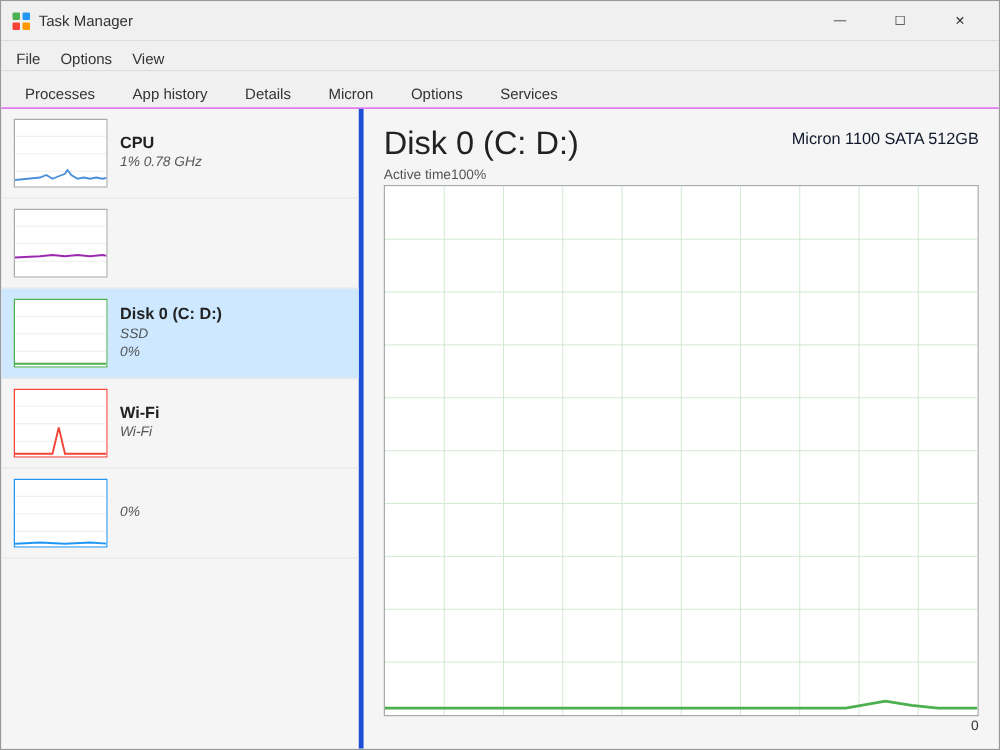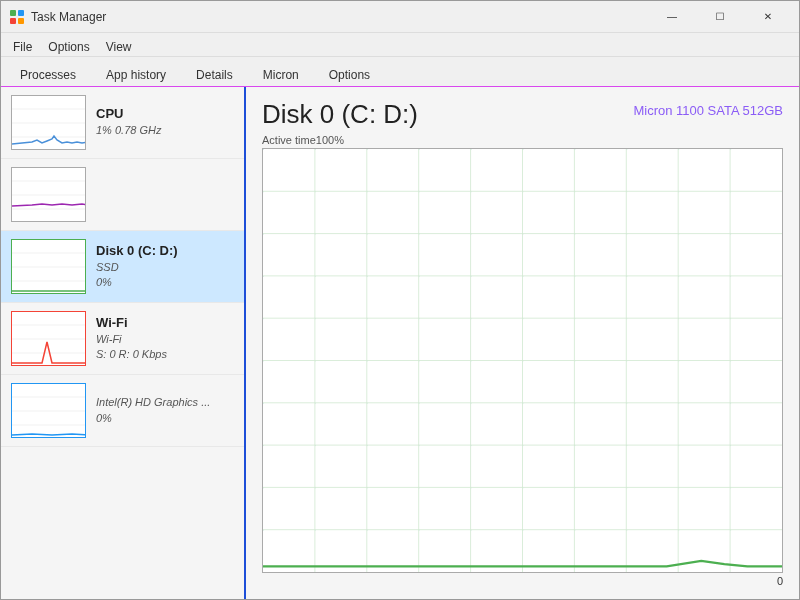--- a/index.html
+++ b/index.html
@@ -96,23 +96,23 @@
       border-bottom: 1px solid #f0f0f0;
       font-weight: 600;
       color: #000;
     }
     .content-area {
       display: flex;
       flex: 1;
       overflow: hidden;
     }
     .sidebar {
-      width: 245px;
+      width: 290px;
       background: #f5f5f5;
-      border-right: 2px solid #1d4ed8;
+      border-right: 4px solid #1d4ed8;
       overflow-y: auto;
       flex-shrink: 0;
     }
     .sidebar-item {
       display: flex;
       align-items: center;
       padding: 8px 10px;
       cursor: pointer;
       border-bottom: 1px solid #e8e8e8;
     }
@@ -144,21 +144,21 @@
       flex-direction: column;
       background: #f5f5f5;
     }
     .main-header {
       display: flex;
       justify-content: space-between;
       align-items: flex-start;
       margin-bottom: 4px;
     }
     .disk-title { font-size: 26px; font-weight: 300; color: #222; }
-    .disk-model { font-size: 13px; color: #8b5cf6; text-align: right; margin-top: 4px; }
+    .disk-model { font-size: 13px; color: #0f172a; text-align: right; margin-top: 4px; }
     .chart-label-row {
       display: flex;
       font-size: 11px;
       color: #555;
       margin-bottom: 2px;
     }
     .chart-area {
       flex: 1;
       border: 1px solid #aaa;
       background: white;
@@ -206,20 +206,21 @@
     <span class="menu-item">Options</span>
     <span class="menu-item">View</span>
   </div>
 
   <div class="tabs-bar">
     <div class="tab">Processes</div>
     <div class="tab">App history</div>
     <div class="tab">Details</div>
     <div class="tab">Micron</div>
     <div class="tab">Options</div>
+    <div class="tab">Services</div>
   </div>
 
   <div class="content-area">
 
     <div class="sidebar">
 
       <div class="sidebar-item">
         <div class="sidebar-thumb">
           <svg width="75" height="55" viewBox="0 0 75 55">
             <rect width="75" height="55" fill="white"></rect>
@@ -277,37 +278,35 @@
             <line x1="0" y1="13" x2="75" y2="13" stroke="#e0e0e0" stroke-width="0.5"></line>
             <line x1="0" y1="27" x2="75" y2="27" stroke="#e0e0e0" stroke-width="0.5"></line>
             <line x1="0" y1="41" x2="75" y2="41" stroke="#e0e0e0" stroke-width="0.5"></line>
 
             <polyline points="0,51 30,51 35,30 40,51 70,51 75,51" fill="none" stroke="#f44336" stroke-width="1.5"></polyline>
           </svg>
         </div>
         <div class="sidebar-info">
           <div class="sidebar-title">Wi-Fi</div>
           <div class="sidebar-sub">Wi-Fi</div>
-          <div class="sidebar-sub">S: 0  R: 0 Kbps</div>
         </div>
       </div>
 
       <div class="sidebar-item">
         <div class="sidebar-thumb gpu-thumb">
           <svg width="75" height="55" viewBox="0 0 75 55">
             <rect width="75" height="55" fill="white"></rect>
             <line x1="0" y1="13" x2="75" y2="13" stroke="#e0e0e0" stroke-width="0.5"></line>
             <line x1="0" y1="27" x2="75" y2="27" stroke="#e0e0e0" stroke-width="0.5"></line>
             <line x1="0" y1="41" x2="75" y2="41" stroke="#e0e0e0" stroke-width="0.5"></line>
 
             <polyline points="0,51 20,50 40,51 60,50 75,51" fill="none" stroke="#2196f3" stroke-width="1.5"></polyline>
           </svg>
         </div>
         <div class="sidebar-info">
-          <div class="sidebar-sub">Intel(R) HD Graphics ...</div>
           <div class="sidebar-sub">0%</div>
         </div>
       </div>
 
     </div>
 
     <div class="main-panel">
       <div class="main-header">
         <div class="disk-title">Disk 0 (C: D:)</div>
         <div class="disk-model">Micron 1100 SATA 512GB</div>

